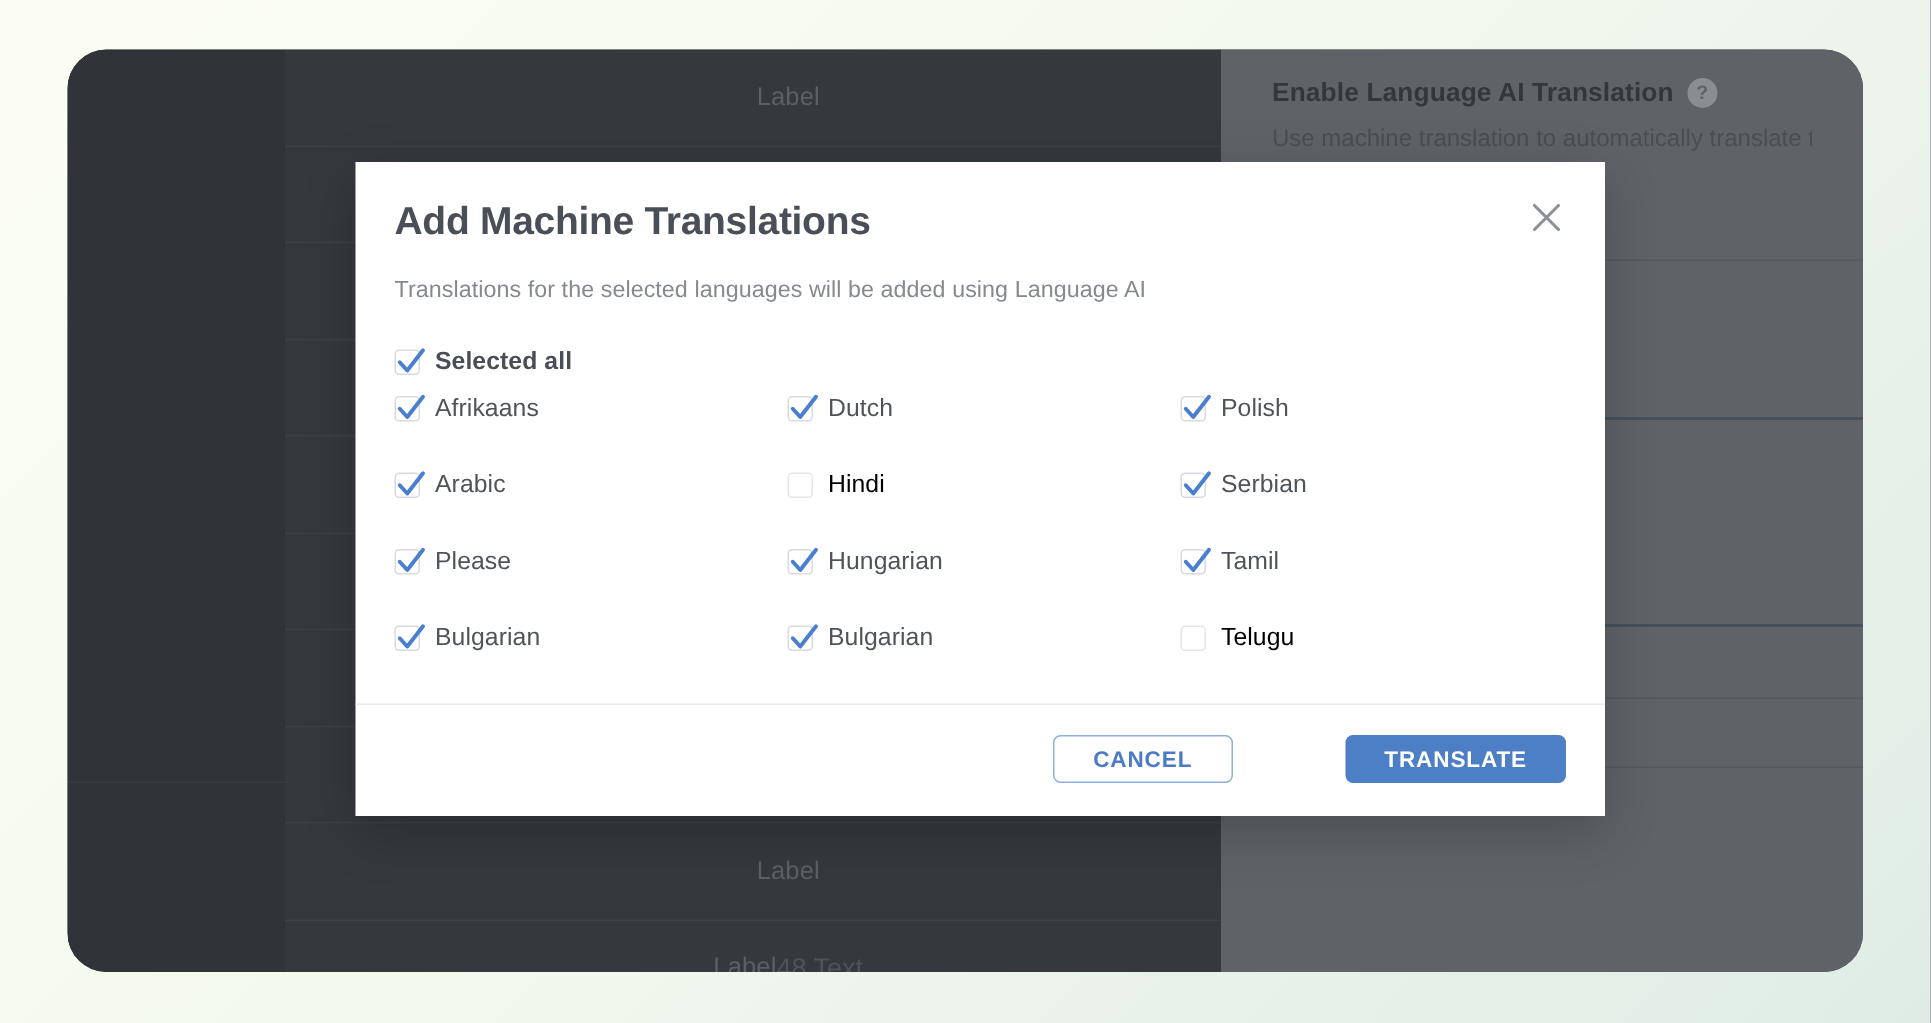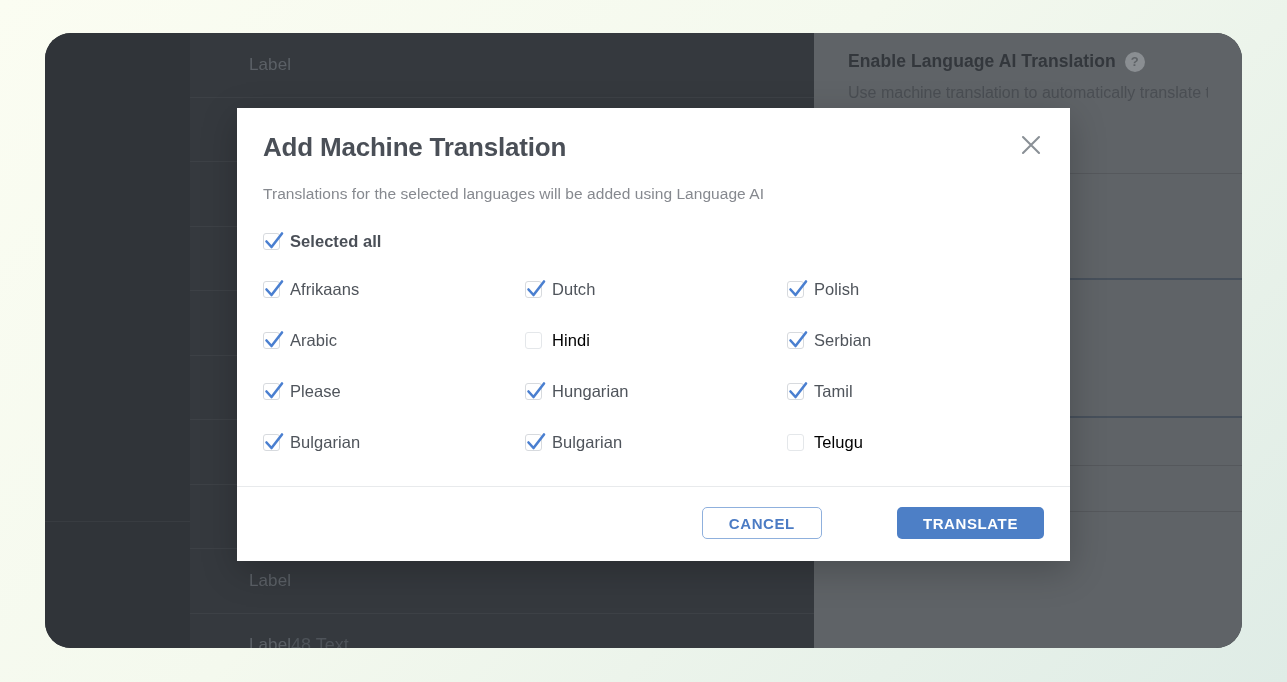--- a/index.html
+++ b/index.html
@@ -57,21 +57,21 @@
   }
 
   .list-row {
     position: relative;
     height: 64.5px;
     box-sizing: border-box;
     border-bottom: 1px solid rgba(255,255,255,0.045);
     display: flex;
     align-items: center;
     padding: 0 12px 0 59px;
-    justify-content: flex-start;
+    justify-content: center;
   }
   .list-row .row-label {
     color: #5b6066;
     font-size: 17px;
     letter-spacing: 0.1px;
   }
   .list-row .row-meta {
     color: #4e5359;
     font-size: 18px;
   }
@@ -212,21 +212,21 @@
   .cb-box.disabled { border-color: #e4e7ea; cursor: default; }
   .cb-box .tick {
     position: absolute;
     left: -3px;
     top: -6px;
     width: 26px;
     height: 26px;
     pointer-events: none;
   }
 
-  #select-all-row { margin-bottom: 17px; }
+  #select-all-row { }
 
   #lang-grid {
     display: grid;
     grid-template-columns: 262px 262px 1fr;
     row-gap: 20px;
     padding-bottom: 28px;
   }
 
   #modal-footer {
     border-top: 1px solid #e8eaec;
@@ -328,21 +328,21 @@
       <div class="detail-rule strong" style="top:383px;"></div>
       <div class="detail-rule" style="top:432px;"></div>
       <div class="detail-rule" style="top:478px;"></div>
       <div class="detail-note" style="top:488px;">yet. Please select langu</div>
     </div>
   </div>
 
   <div id="modal">
 
     <div id="modal-header">
-      <h1 id="modal-title">Add Machine Translation</h1>
+      <h1 id="modal-title">Add Machine Translations</h1>
       <button id="close-btn" aria-label="Close">
         <svg width="22" height="22" viewBox="0 0 22 22">
           <path d="M3 3 L19 19 M19 3 L3 19" stroke="#8a9096" stroke-width="2.1" stroke-linecap="round" fill="none"></path>
         </svg>
       </button>
     </div>
 
     <div id="modal-body">
       <p id="modal-desc">Translations for the selected languages will be added using Language AI</p>
 

